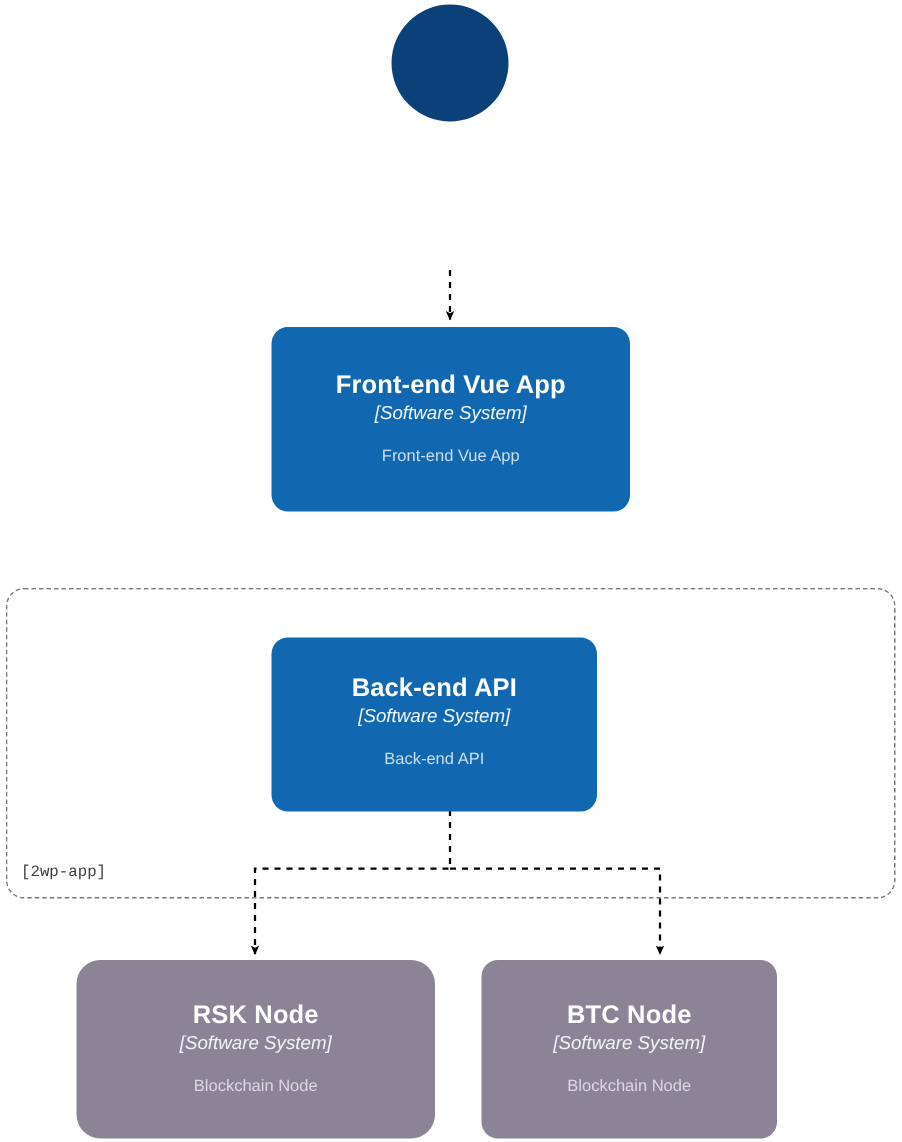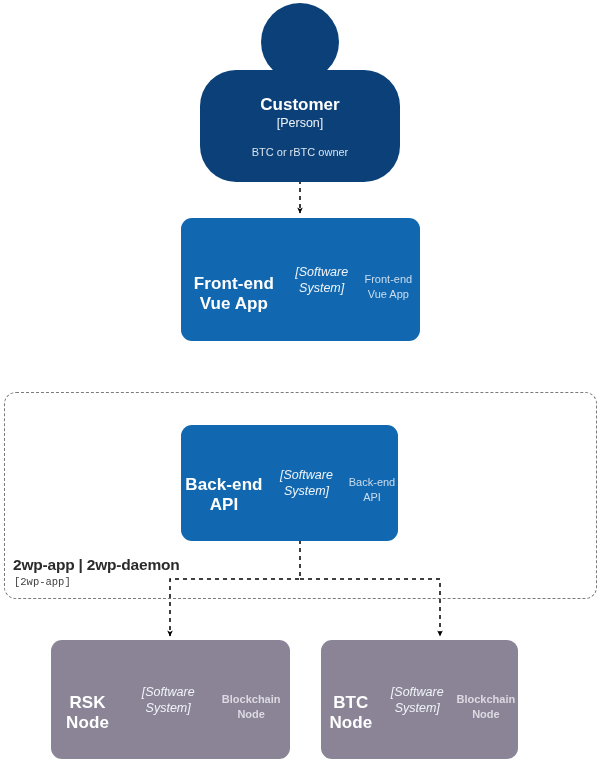--- a/index.html
+++ b/index.html
@@ -54,21 +54,21 @@
     font-size: 10.5px;
     white-space: nowrap;
   }
 
   
   .node {
     position: absolute;
     box-sizing: border-box;
     border-radius: 11px;
     display: flex;
-    flex-direction: row;
+    flex-direction: column;
     align-items: center;
     justify-content: flex-start;
     text-align: center;
     overflow: hidden;
   }
   .node .n-title {
     font-weight: bold;
     font-size: 17px;
     line-height: 20px;
     color: #ffffff;
@@ -88,21 +88,21 @@
   
   .node.system {
     background: #1168b0;
   }
   .node.system .n-desc { color: #cbdced; }
 
   
   .node.external {
     background: #8a8496;
   }
-  .node.external .n-desc { color: #ddd9e2; font-weight: bold; }
+  .node.external .n-desc { color: #ddd9e2; }
 
   
   .person {
     position: absolute;
   }
   .person .p-head {
     position: absolute;
     background: #0b4178;
     border-radius: 50%;
   }
@@ -132,21 +132,20 @@
     line-height: 15px;
     color: #d6e2ee;
   }
 </style>
 </head>
 <body>
 
 <div id="diagram-canvas">
 
   <div class="boundary" style="left:4px; top:392px; width:593px; height:207px;"></div>
-  <div class="boundary-label" style="left:13px; top:556px;">2wp-app | 2wp-daemon</div>
   <div class="boundary-sublabel" style="left:14px; top:576px;font-family:Liberation Mono, monospace;">[2wp-app]</div>
 
   <svg class="edge-layer" viewBox="0 0 601 761" width="601" height="761">
     <defs>
       <marker id="arrowhead" markerWidth="7" markerHeight="7" refX="5.6" refY="3.1" orient="auto" markerUnits="userSpaceOnUse">
         <path d="M0,0.3 L6.2,3.1 L0,5.9 L1.5,3.1 Z" fill="#000000"></path>
       </marker>
     </defs>
 
     <g>
@@ -157,40 +156,35 @@
       <path d="M300,540 L300,579 L170,579 L170,636" stroke="#000000" stroke-width="1.5" stroke-dasharray="4,4" fill="none" marker-end="url(#arrowhead)"></path>
     </g>
 
     <g>
       <path d="M300,579 L440,579 L440,636" stroke="#000000" stroke-width="1.5" stroke-dasharray="4,4" fill="none" marker-end="url(#arrowhead)"></path>
     </g>
   </svg>
 
   <div class="person" style="left:200px; top:2px; width:200px; height:180px;">
     <div class="p-head" style="left:61px; top:1px; width:78px; height:78px;"></div>
-    <div class="p-body" style="left:0px; top:68px; width:200px; height:112px;">
-      <div class="p-title" style="margin-top:25px;">Customer</div>
-      <div class="p-type">[Person]</div>
-      <div class="p-desc" style="margin-top:14px;">BTC or rBTC owner</div>
-    </div>
   </div>
 
   <div class="node system" style="left:181px; top:218px; width:239px; height:123px;">
     <div class="n-title" style="margin-top:29px;">Front-end Vue App</div>
     <div class="n-type">[Software System]</div>
     <div class="n-desc" style="margin-top:14px;">Front-end Vue App</div>
   </div>
 
   <div class="node system" style="left:181px; top:425px; width:217px; height:116px;">
     <div class="n-title" style="margin-top:24px;">Back-end API</div>
     <div class="n-type">[Software System]</div>
     <div class="n-desc" style="margin-top:14px;">Back-end API</div>
   </div>
 
-  <div class="node external" style="left:51px; top:640px; width:239px; height:119px;">
+  <div class="node external" style="left:51px; top:640px; width:239px; height:119px;border-radius:16px;">
     <div class="n-title" style="margin-top:27px;">RSK Node</div>
     <div class="n-type">[Software System]</div>
     <div class="n-desc" style="margin-top:14px;">Blockchain Node</div>
   </div>
 
   <div class="node external" style="left:321px; top:640px; width:197px; height:119px;">
     <div class="n-title" style="margin-top:27px;">BTC Node</div>
     <div class="n-type">[Software System]</div>
     <div class="n-desc" style="margin-top:14px;">Blockchain Node</div>
   </div>

